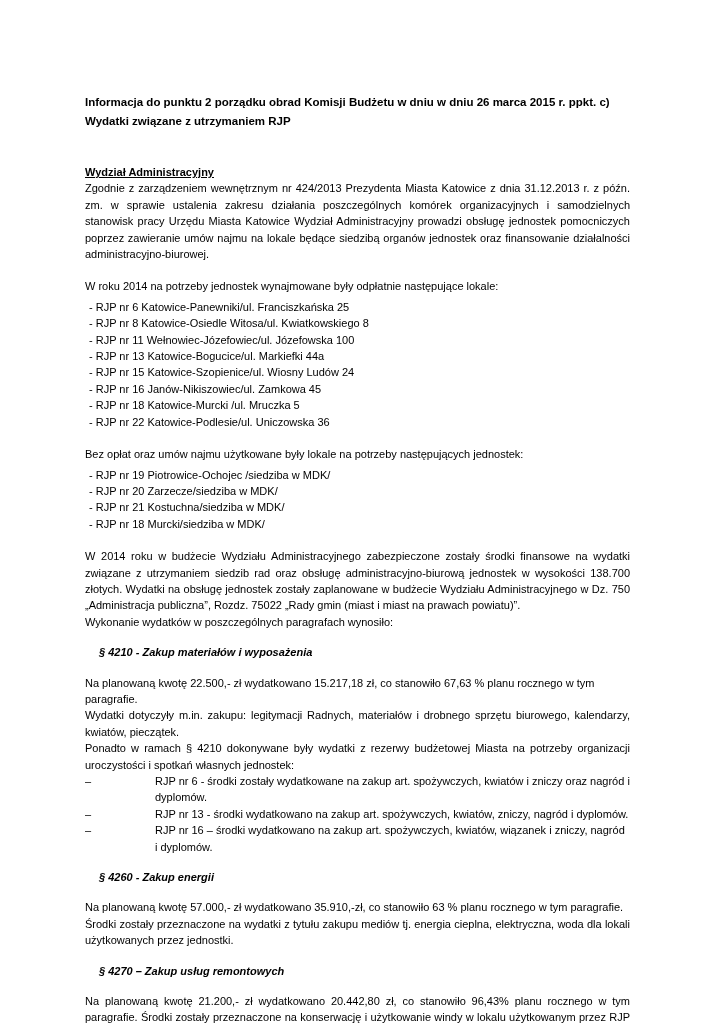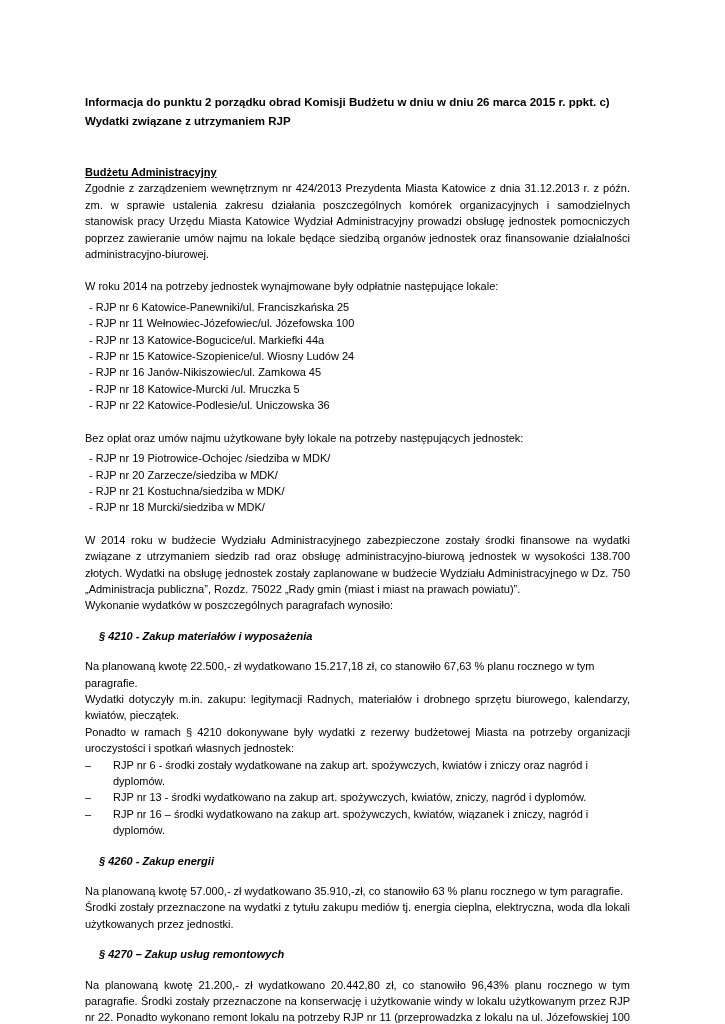--- a/index.html
+++ b/index.html
@@ -38,39 +38,40 @@
   .gap-lg { margin-top: 26px; }
   .section-heading {
     font-weight: bold;
     font-style: italic;
     margin: 14px;
   }
   .plain-list { margin: 4px; }
   .dash-list { margin: 0; }
   .dash-item { display: flex; }
   .dash-marker { flex: 0 0 28px; width: 28px; }
-  .dash-text { flex: 1; }
+  .dash-text { flex: 1; margin-left: 42px; }
 </style>
 </head>
 <body>
 
 <div class="page">
   <div class="content">
 
     <div class="doc-title">
       <div class="line">Informacja do punktu 2 porządku obrad Komisji Budżetu w dniu w dniu 26 marca 2015 r. ppkt. c)</div>
       <div class="line">Wydatki związane z utrzymaniem RJP</div>
     </div>
 
-    <p class="dept-heading">Budżetu Administracyjny</p>
+    <p class="dept-heading">Wydział Administracyjny</p>
     <p class="just">Zgodnie z zarządzeniem wewnętrznym nr 424/2013 Prezydenta Miasta Katowice z dnia 31.12.2013 r. z późn. zm. w sprawie ustalenia zakresu działania poszczególnych komórek organizacyjnych i samodzielnych stanowisk pracy Urzędu Miasta Katowice Wydział Administracyjny prowadzi obsługę jednostek pomocniczych poprzez zawieranie umów najmu na lokale będące siedzibą organów jednostek oraz finansowanie działalności administracyjno-biurowej.</p>
 
     <p class="gap">W roku 2014 na potrzeby jednostek wynajmowane były odpłatnie następujące lokale:</p>
     <div class="plain-list">
       <div class="line">- RJP nr 6 Katowice-Panewniki/ul. Franciszkańska 25</div>
+      <div class="line">- RJP nr 8 Katowice-Osiedle Witosa/ul. Kwiatkowskiego 8</div>
       <div class="line">- RJP nr 11 Wełnowiec-Józefowiec/ul. Józefowska 100</div>
       <div class="line">- RJP nr 13 Katowice-Bogucice/ul. Markiefki 44a</div>
       <div class="line">- RJP nr 15 Katowice-Szopienice/ul. Wiosny Ludów 24</div>
       <div class="line">- RJP nr 16 Janów-Nikiszowiec/ul. Zamkowa 45</div>
       <div class="line">- RJP nr 18 Katowice-Murcki /ul. Mruczka 5</div>
       <div class="line">- RJP nr 22 Katowice-Podlesie/ul. Uniczowska 36</div>
     </div>
 
     <p class="gap">Bez opłat oraz umów najmu użytkowane były lokale na potrzeby następujących jednostek:</p>
     <div class="plain-list">

